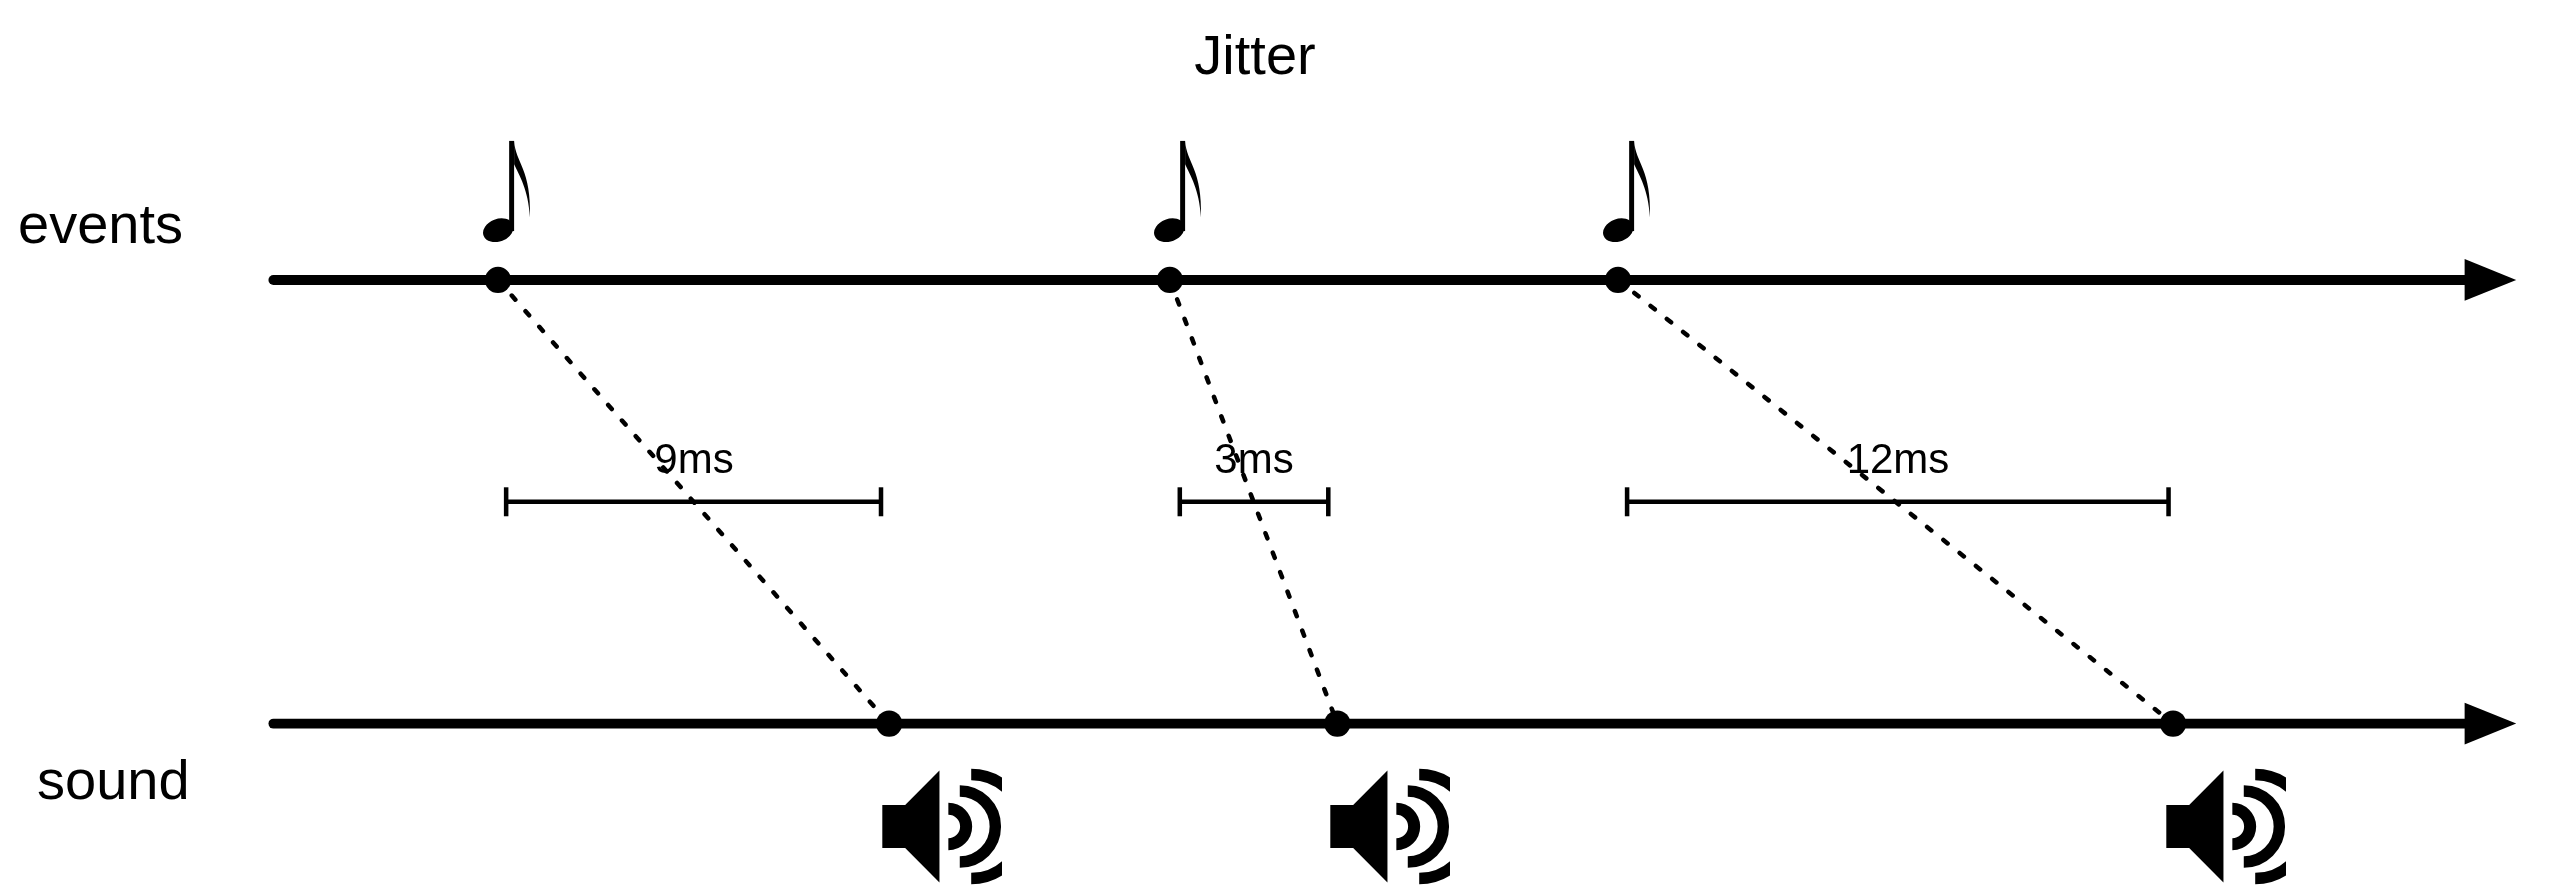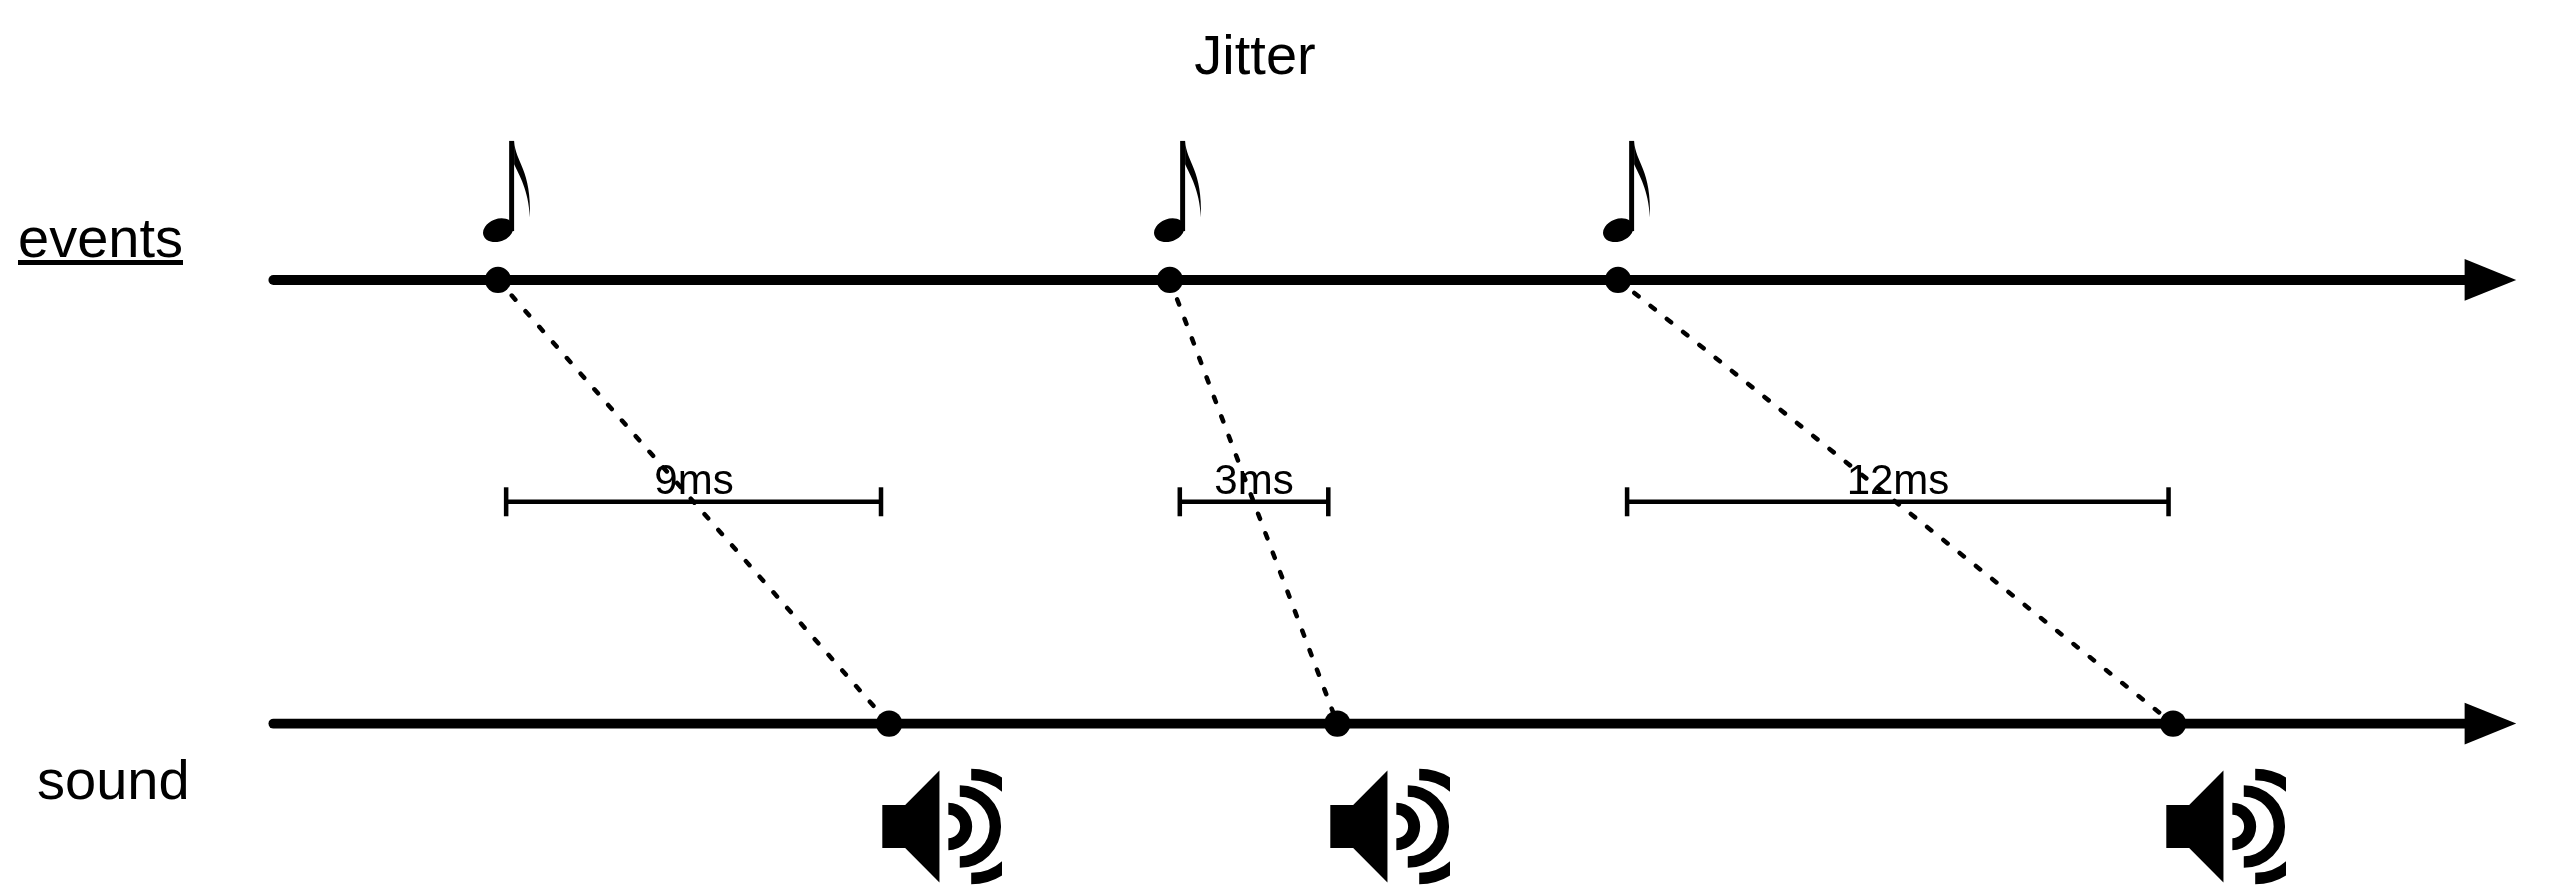--- a/index.html
+++ b/index.html
@@ -21,25 +21,25 @@
     line-height: 1;
     white-space: nowrap;
   }
   .row-label {
     position: absolute;
     left: 18px;
     font-size: 56px;
     line-height: 1;
     white-space: nowrap;
   }
-  .row-label.events { top: 210px; text-decoration: underline; }
+  .row-label.events { top: 196px; }
   .row-label.sound  { top: 752px; margin-left: 19px; }
   .ms-label {
     position: absolute;
-    top: 459px;
+    top: 438px;
     transform: translateX(-50%);
     font-size: 42px;
     line-height: 1;
     white-space: nowrap;
   }
   .geometry {
     position: absolute;
     top: 0; left: 0;
     width: 2576px;
     height: 894px;

